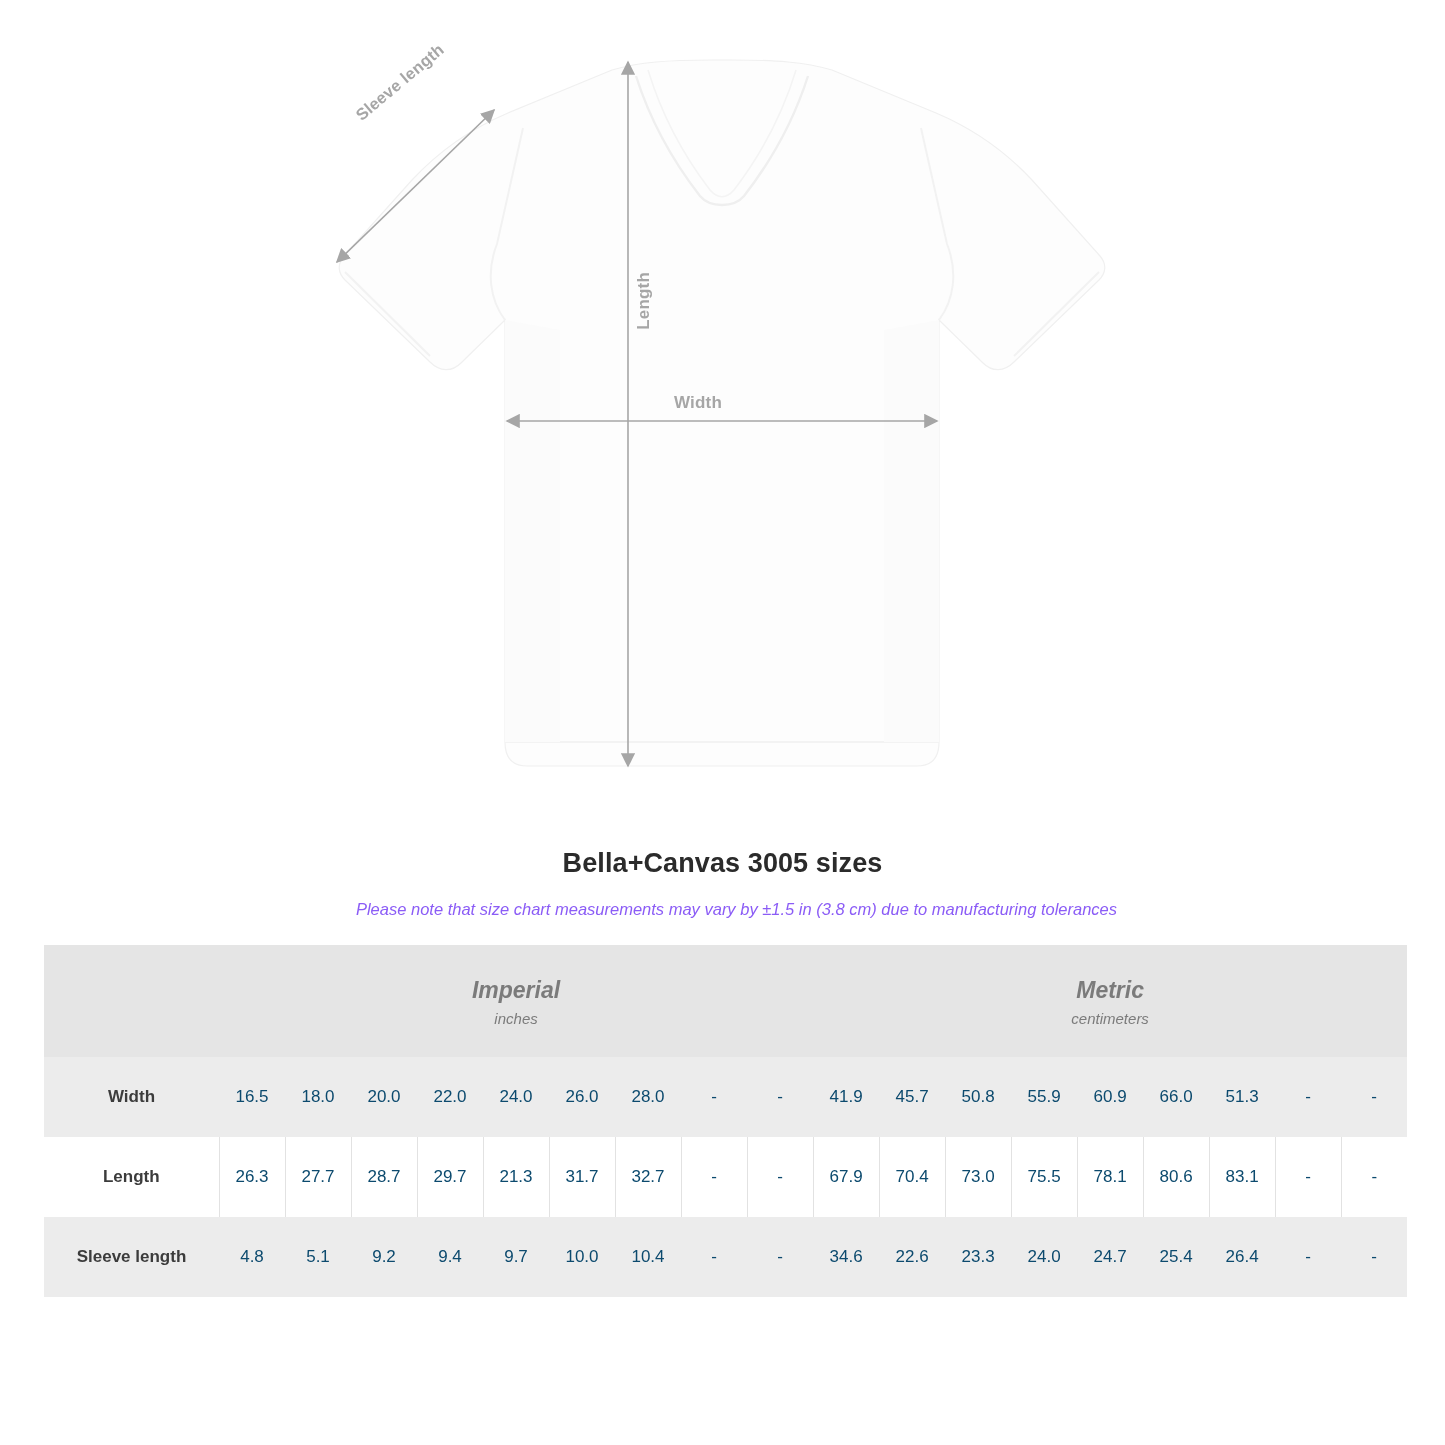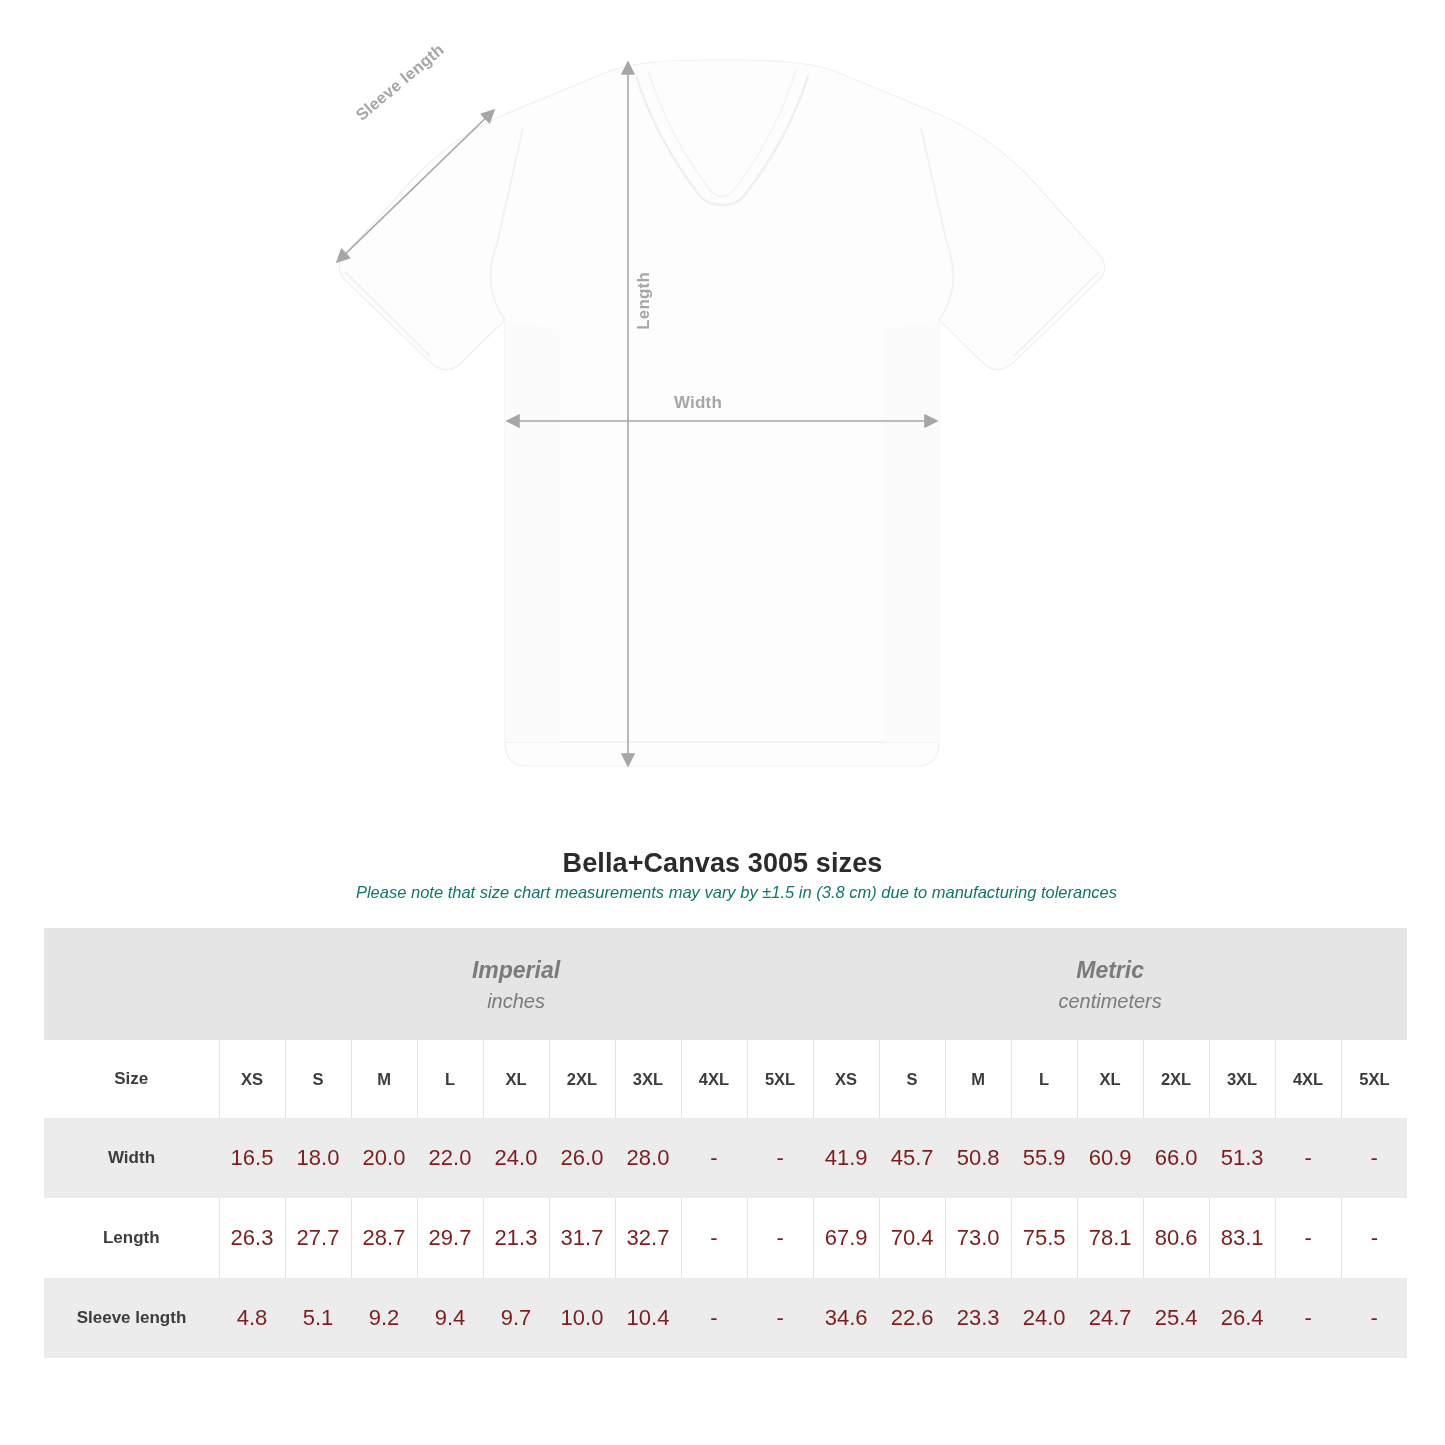--- a/index.html
+++ b/index.html
@@ -61,24 +61,24 @@
     margin-top: 38px;
   }
   .chart-title {
     font-size: 27px;
     font-weight: bold;
     color: #2b2b2b;
     letter-spacing: .1px;
     text-align: center;
   }
   .chart-note {
-    margin-top: 4px;
+    margin-top: 21px;
     font-size: 16.5px;
     font-style: italic;
-    color: #0f766e;
+    color: #8b5cf6;
     padding-left: 28px;
   }
 
   
   .table-wrap {
     margin: 26px 44px 0 44px;
   }
   table.size-table {
     width: 1357px;
     border-collapse: collapse;
@@ -95,37 +95,37 @@
     height: 110px;
   }
   .unit-name {
     font-size: 23px;
     font-style: italic;
     font-weight: bold;
     color: #7b7b7b;
     line-height: 1.35;
   }
   .unit-sub {
-    font-size: 20px;
+    font-size: 15px;
     font-style: italic;
     color: #7b7b7b;
     margin-top: 4px;
   }
   .row-size td {
     background: #ffffff;
     height: 76px;
     font-size: 16.5px;
     font-weight: bold;
     color: #3c3c3c;
   }
   .row-size td.first-col { font-size: 17px; }
   .row-band td {
     height: 78px;
-    font-size: 22px;
-    color: #7f1d1d;
+    font-size: 17px;
+    color: #0c4a6e;
   }
   .row-band.alt td { background: #ececec; }
   .row-band.plain td { background: #ffffff; }
   td.first-col {
     font-weight: bold;
     font-size: 17px;
     color: #3c3c3c;
   }
   td.sep {
     border-right: 1px solid #ffffff;
@@ -219,41 +219,20 @@
         <td colspan="9">
           <div class="unit-name">Imperial</div>
           <div class="unit-sub">inches</div>
         </td>
         <td colspan="9">
           <div class="unit-name">Metric</div>
           <div class="unit-sub">centimeters</div>
         </td>
       </tr>
 
-      <tr class="row-size">
-        <td class="first-col sep">Size</td>
-        <td class="sep">XS</td>
-        <td class="sep">S</td>
-        <td class="sep">M</td>
-        <td class="sep">L</td>
-        <td class="sep">XL</td>
-        <td class="sep">2XL</td>
-        <td class="sep">3XL</td>
-        <td class="sep">4XL</td>
-        <td class="sep">5XL</td>
-        <td class="sep">XS</td>
-        <td class="sep">S</td>
-        <td class="sep">M</td>
-        <td class="sep">L</td>
-        <td class="sep">XL</td>
-        <td class="sep">2XL</td>
-        <td class="sep">3XL</td>
-        <td class="sep">4XL</td>
-        <td>5XL</td>
-      </tr>
 
       <tr class="row-band alt">
         <td class="first-col sep">Width</td>
         <td class="sep">16.5</td>
         <td class="sep">18.0</td>
         <td class="sep">20.0</td>
         <td class="sep">22.0</td>
         <td class="sep">24.0</td>
         <td class="sep">26.0</td>
         <td class="sep">28.0</td>

